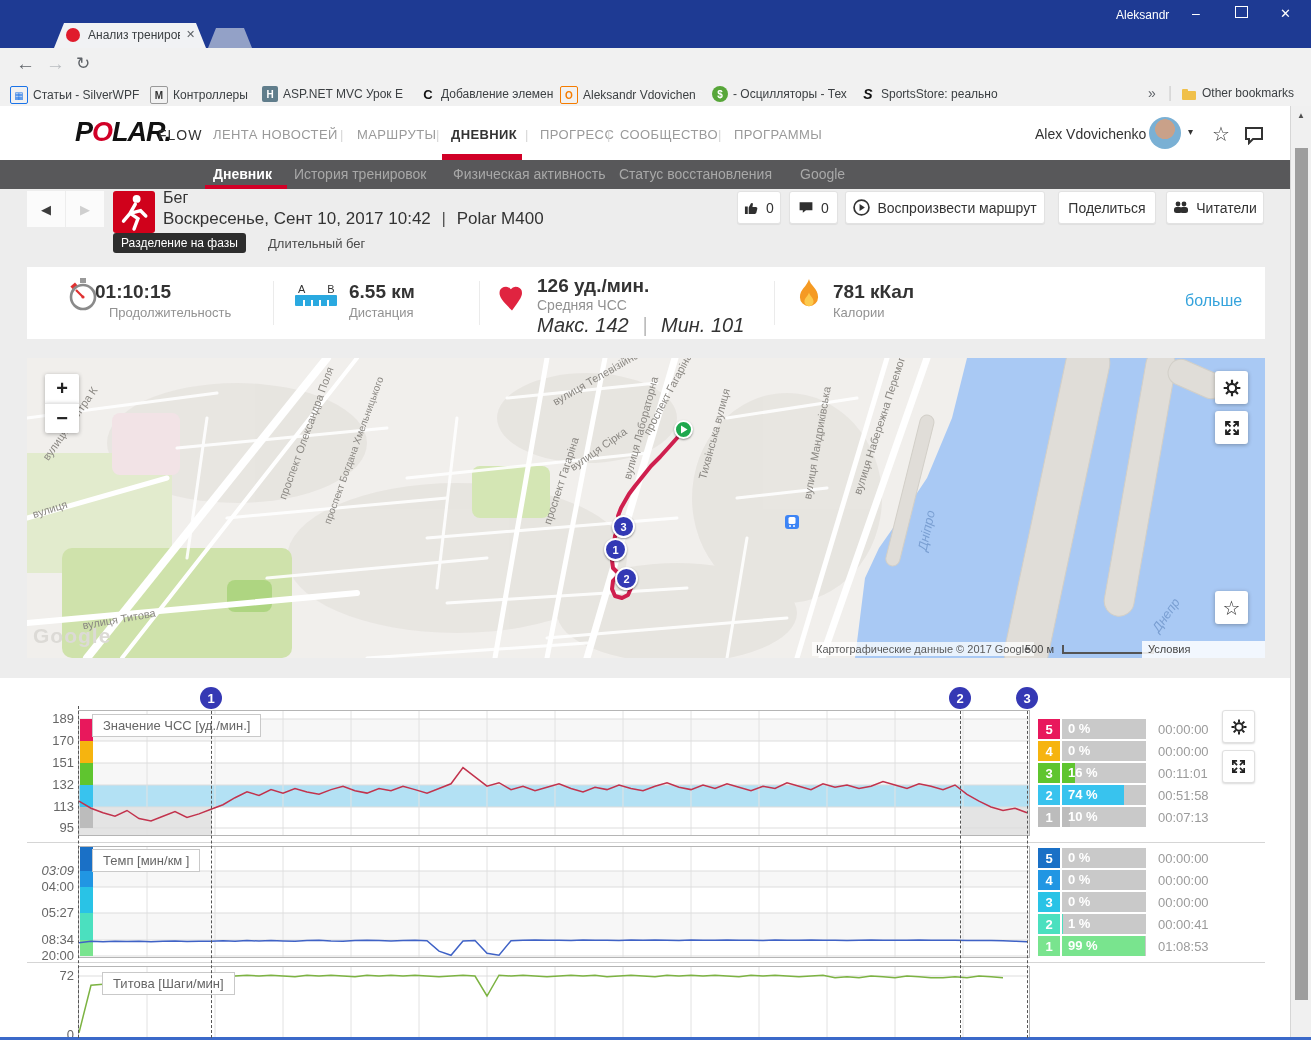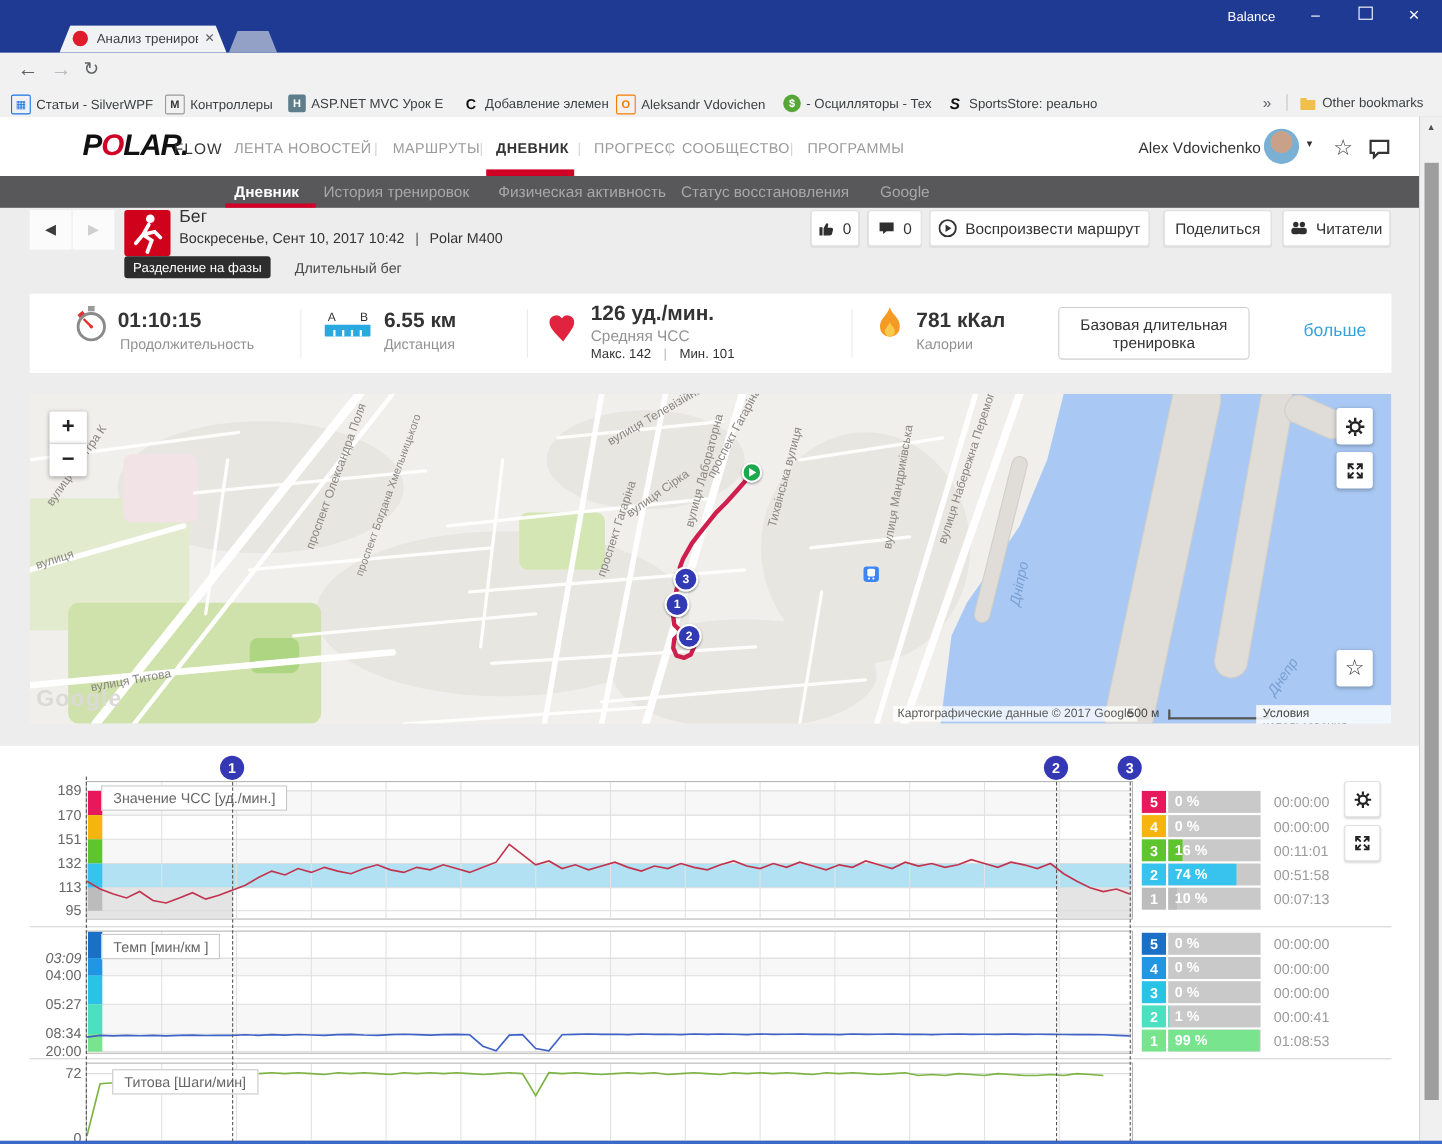--- a/index.html
+++ b/index.html
@@ -67,21 +67,21 @@
 </head>
 <body>
 
 <div class="abs" id="titlebar">
   <div class="abs" id="tab">
     <span class="abs" style="left:12px;top:5px;width:14px;height:14px;border-radius:50%;background:#e01b2c;"></span>
     <span class="abs" style="left:34px;top:5px;width:92px;font-size:12px;color:#3c4043;white-space:nowrap;overflow:hidden;">Анализ тренировки - Po</span>
     <span class="abs" style="left:132px;top:5px;font-size:11px;color:#5f6368;">✕</span>
   </div>
   <div class="abs" id="ghost-tab"></div>
-  <span class="abs" style="left:1116px;top:8px;color:#fff;font-size:12px;">Balance</span>
+  <span class="abs" style="left:1116px;top:8px;color:#fff;font-size:12px;">Aleksandr</span>
   <span class="abs" style="left:1192px;top:5px;color:#fff;font-size:14px;">–</span>
   <span class="abs" style="left:1235px;top:6px;width:11px;height:10px;border:1px solid #fff;"></span>
   <span class="abs" style="left:1280px;top:6px;color:#fff;font-size:13px;">✕</span>
 </div>
 
 <div class="abs" id="toolbar">
   <span class="abs" style="left:16px;top:5px;font-size:19px;color:#5f6368;">←</span>
   <span class="abs" style="left:46px;top:5px;font-size:19px;color:#b9bcc0;">→</span>
   <span class="abs" style="left:76px;top:5px;font-size:17px;color:#5f6368;">↻</span>
   <div class="abs" id="omnibox">
@@ -181,21 +181,21 @@
 <div class="abs" style="left:0;top:189px;width:1290px;height:73px;background:#ededed;">
   <div class="abs" style="left:27px;top:2px;width:38px;height:36px;background:#fbfbfb;display:flex;align-items:center;justify-content:center;color:#3c3c3c;font-size:13px;">◀</div>
   <div class="abs" style="left:66px;top:2px;width:38px;height:36px;background:#fbfbfb;display:flex;align-items:center;justify-content:center;color:#cfcfcf;font-size:13px;">▶</div>
   <div class="abs" style="left:113px;top:2px;width:42px;height:42px;background:#d0011b;border-radius:3px;">
     <svg width="42" height="42" viewBox="0 0 32 32">
         <circle cx="18" cy="6" r="3" fill="#fff"></circle>
         <path d="M17 10 L13 17 L19 21 L16 29 M13 17 L21 15 L25 19 M13 17 L8 23" stroke="#fff" stroke-width="2.6" fill="none" stroke-linecap="round"></path>
       </svg>
   </div>
   <div class="abs" style="left:163px;top:0px;font-size:16px;color:#333;">Бег</div>
-  <div class="abs" style="left:163px;top:20px;font-size:13px;color:#333;">
+  <div class="abs" style="left:163px;top:20px;font-size:17px;color:#333;">
     <span>Воскресенье, Сент 10, 2017 10:42</span>
     <span style="color:#555;margin:0 6px;">|</span>
     <span>Polar M400</span>
   </div>
   <span class="abs" style="left:113px;top:44px;height:20px;background:#2d2d2d;border-radius:3px;color:#fff;font-size:12px;line-height:20px;padding:0 8px;">Разделение на фазы</span>
   <span class="abs" style="left:268px;top:47px;font-size:13px;color:#4a4a4a;">Длительный бег</span>
   <div class="sbtn abs" style="left:737px;top:2px;width:44px;">
     <svg width="15" height="15" viewBox="0 0 16 16">
         <path d="M1 7h3v8H1zM5 15h6c1 0 2-.6 2.2-1.6l1-4c.2-1-.6-1.9-1.6-1.9H9l.5-3C9.7 3.3 8 2.6 7.3 3.8L5 8z" fill="#2f2f2f"></path>
       </svg>
@@ -229,21 +229,21 @@
 </div>
 
 <div class="abs" id="stats-card">
   <svg class="abs" style="left:41px;top:11px;" width="30" height="34" viewBox="0 0 30 34">
     <rect x="12" y="0" width="6" height="5" fill="#9a9a9a"></rect>
       <rect x="3" y="6" width="6" height="4" fill="#e03131" transform="rotate(-40 6 8)"></rect>
     <circle cx="15" cy="19" r="12" fill="#fff" stroke="#8a8a8a" stroke-width="2.6"></circle>
     <line x1="15" y1="19" x2="8" y2="12" stroke="#e03131" stroke-width="2.2"></line>
       <circle cx="15" cy="19" r="1.6" fill="#e03131"></circle>
   </svg>
-  <div class="abs stat-val" style="left:80px;top:14px;">01:10:15</div>
+  <div class="abs stat-val" style="left:68px;top:14px;">01:10:15</div>
   <div class="abs stat-lab" style="left:82px;top:38px;">Продолжительность</div>
   <div class="vdiv abs" style="left:246px;top:14px;height:44px;"></div>
   <div class="abs" style="left:268px;top:16px;width:44px;font-size:11px;color:#333;">
     <span style="margin-left:3px;">A</span><span style="margin-left:22px;">B</span>
     <svg width="42" height="12" viewBox="0 0 42 12">
         <rect width="42" height="11" rx="1" fill="#2aa9e0"></rect>
         <g stroke="#fff" stroke-width="2">
           <line x1="9" y1="5" x2="9" y2="11"></line>
           <line x1="17" y1="5" x2="17" y2="11"></line>
           <line x1="25" y1="5" x2="25" y2="11"></line>
@@ -252,36 +252,32 @@
       </svg>
   </div>
   <div class="abs stat-val" style="left:322px;top:14px;">6.55 км</div>
   <div class="abs stat-lab" style="left:322px;top:38px;">Дистанция</div>
   <div class="vdiv abs" style="left:452px;top:14px;height:44px;"></div>
   <svg class="abs" style="left:470px;top:17px;" width="30" height="28" viewBox="0 0 24 22">
       <path d="M12 21C5 14 2 10.5 2 7a5 5 0 0 1 9-3 5 5 0 0 1 9 3c0 3.5-3 7-8 14z" fill="#e02440"></path>
     </svg>
   <div class="abs stat-val" style="left:510px;top:8px;">126 уд./мин.</div>
   <div class="abs stat-lab" style="left:510px;top:30px;font-size:14px;">Средняя ЧСС</div>
-  <div class="abs" style="left:510px;top:47px;font-size:12px;color:#333;">
+  <div class="abs" style="left:510px;top:47px;font-size:20px;color:#333;font-style:italic;">
     <span>Макс. 142</span>
     <span style="color:#bbb;margin:0 8px;">|</span>
     <span>Мин. 101</span>
   </div>
   <div class="vdiv abs" style="left:747px;top:14px;height:44px;"></div>
   <svg class="abs" style="left:770px;top:12px;" width="24" height="34" viewBox="0 0 20 30">
       <path d="M10 0C11 6 18 8 18 16a8 8 0 0 1-16 0C2 9 8 7 10 0z" fill="#f59a23"></path>
       <path d="M10 12c.8 3.5 4 4.5 4 8a4 4 0 0 1-8 0c0-3.5 3.2-4.5 4-8z" fill="#fcc94d"></path>
     </svg>
   <div class="abs stat-val" style="left:806px;top:14px;">781 кКал</div>
   <div class="abs stat-lab" style="left:806px;top:38px;">Калории</div>
-  <div class="abs" style="left:935px;top:12px;width:172px;height:46px;border:1px solid #cfcfcf;border-radius:4px;text-align:center;font-size:14px;color:#333;display:flex;flex-direction:column;justify-content:center;">
-    <span>Базовая длительная</span>
-      <span>тренировка</span>
-  </div>
   <span class="abs" style="left:1158px;top:25px;font-size:16px;color:#35a3dc;">больше</span>
 </div>
 
 <div class="abs" id="map">
   <svg class="abs" style="left:0;top:0;" width="1238" height="300" viewBox="0 0 1238 300">
 
     <g fill="#e3e0db" opacity="0.65">
       <ellipse cx="210" cy="85" rx="130" ry="60"></ellipse>
         <ellipse cx="430" cy="200" rx="170" ry="75"></ellipse>
       <ellipse cx="650" cy="255" rx="120" ry="50"></ellipse>

